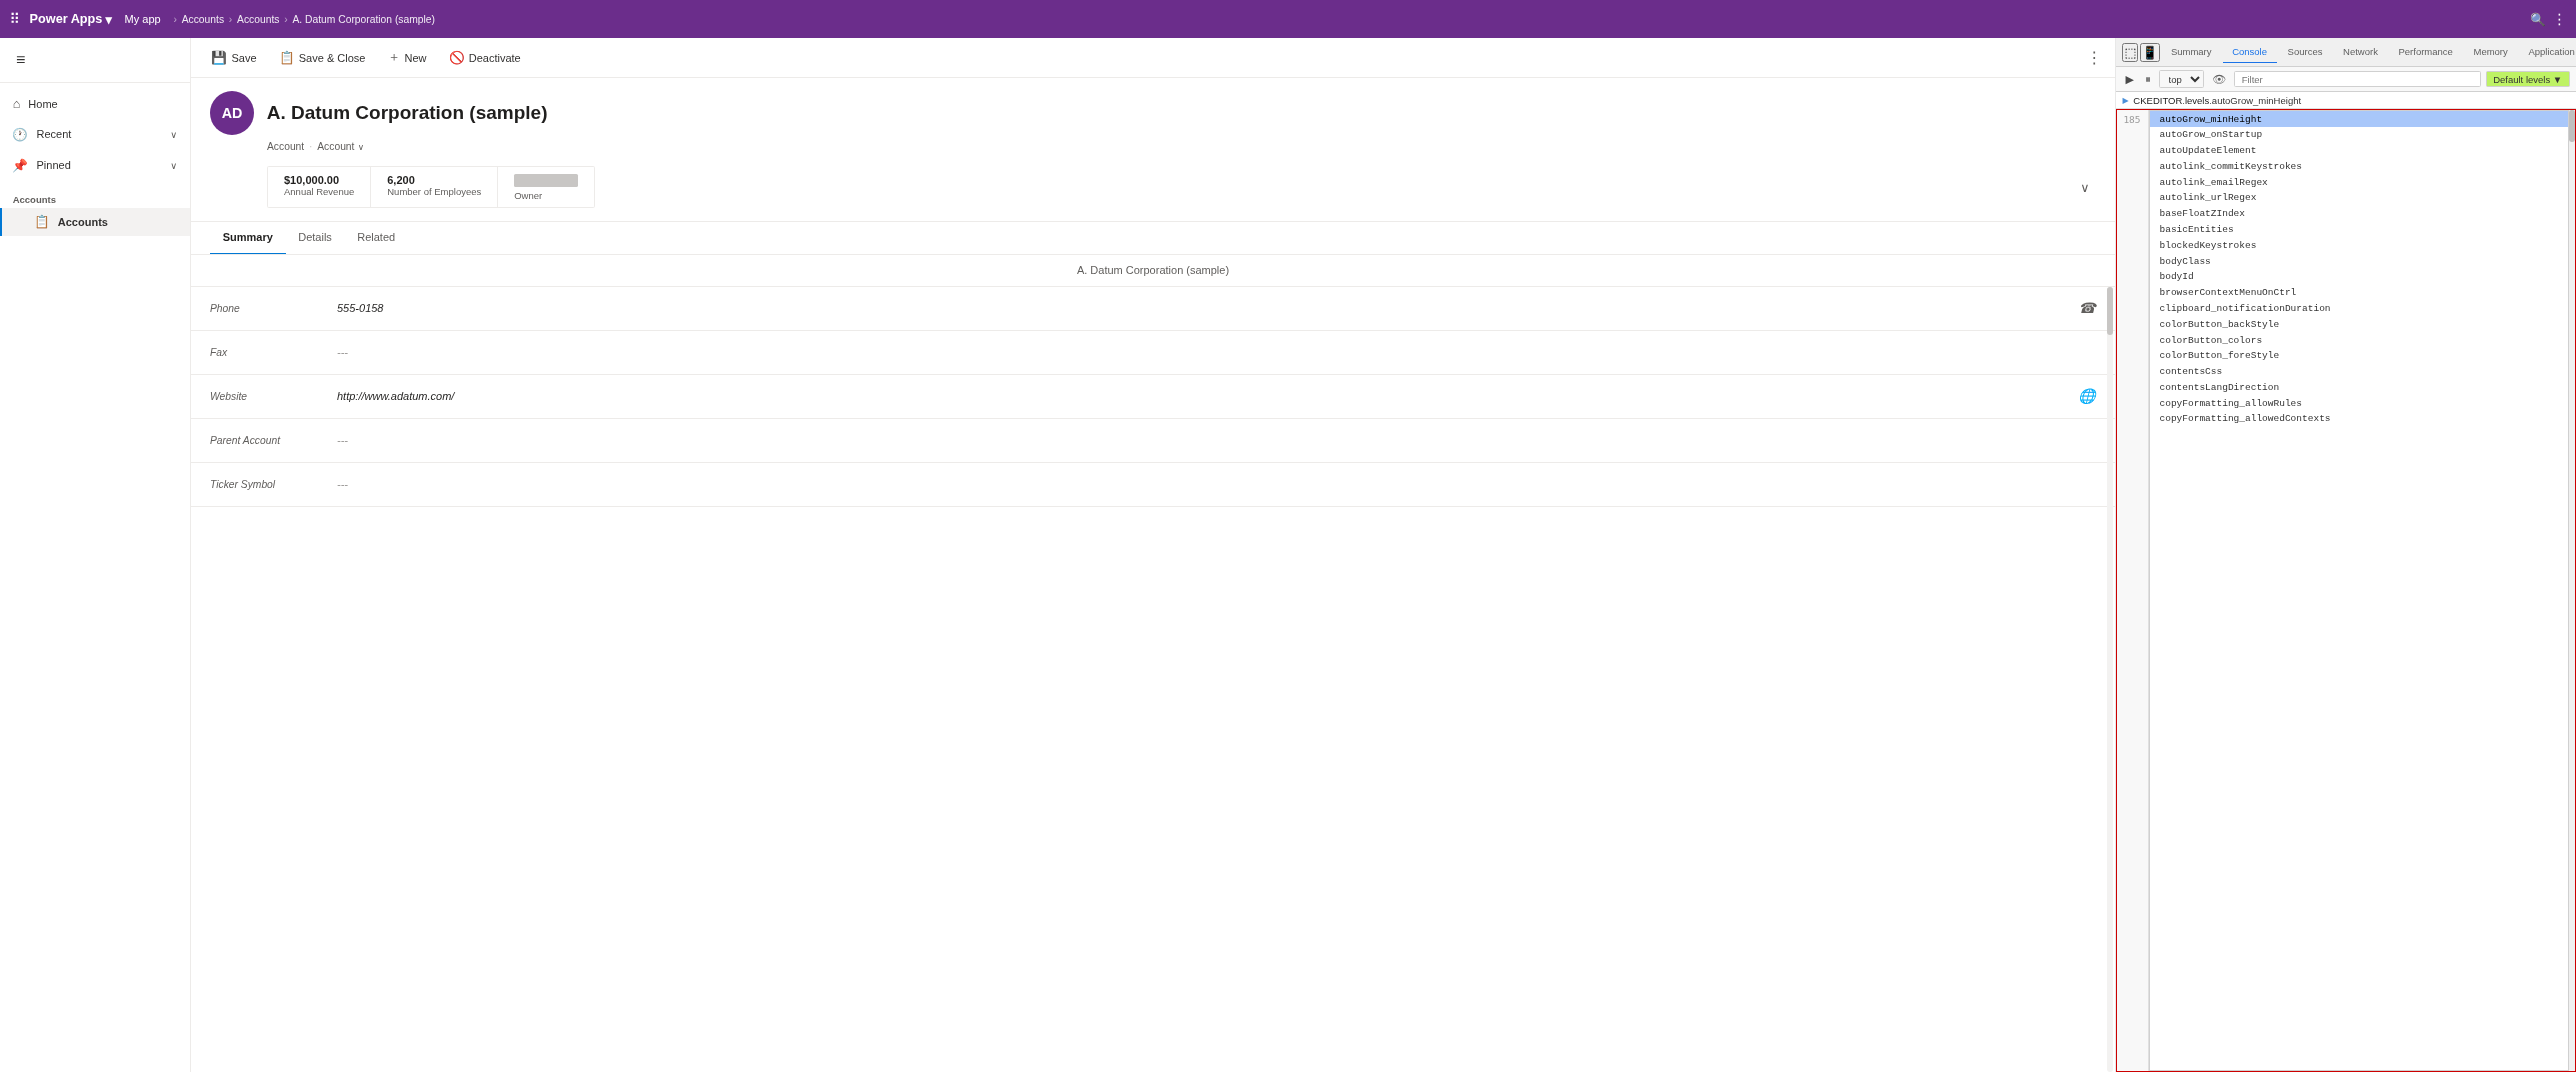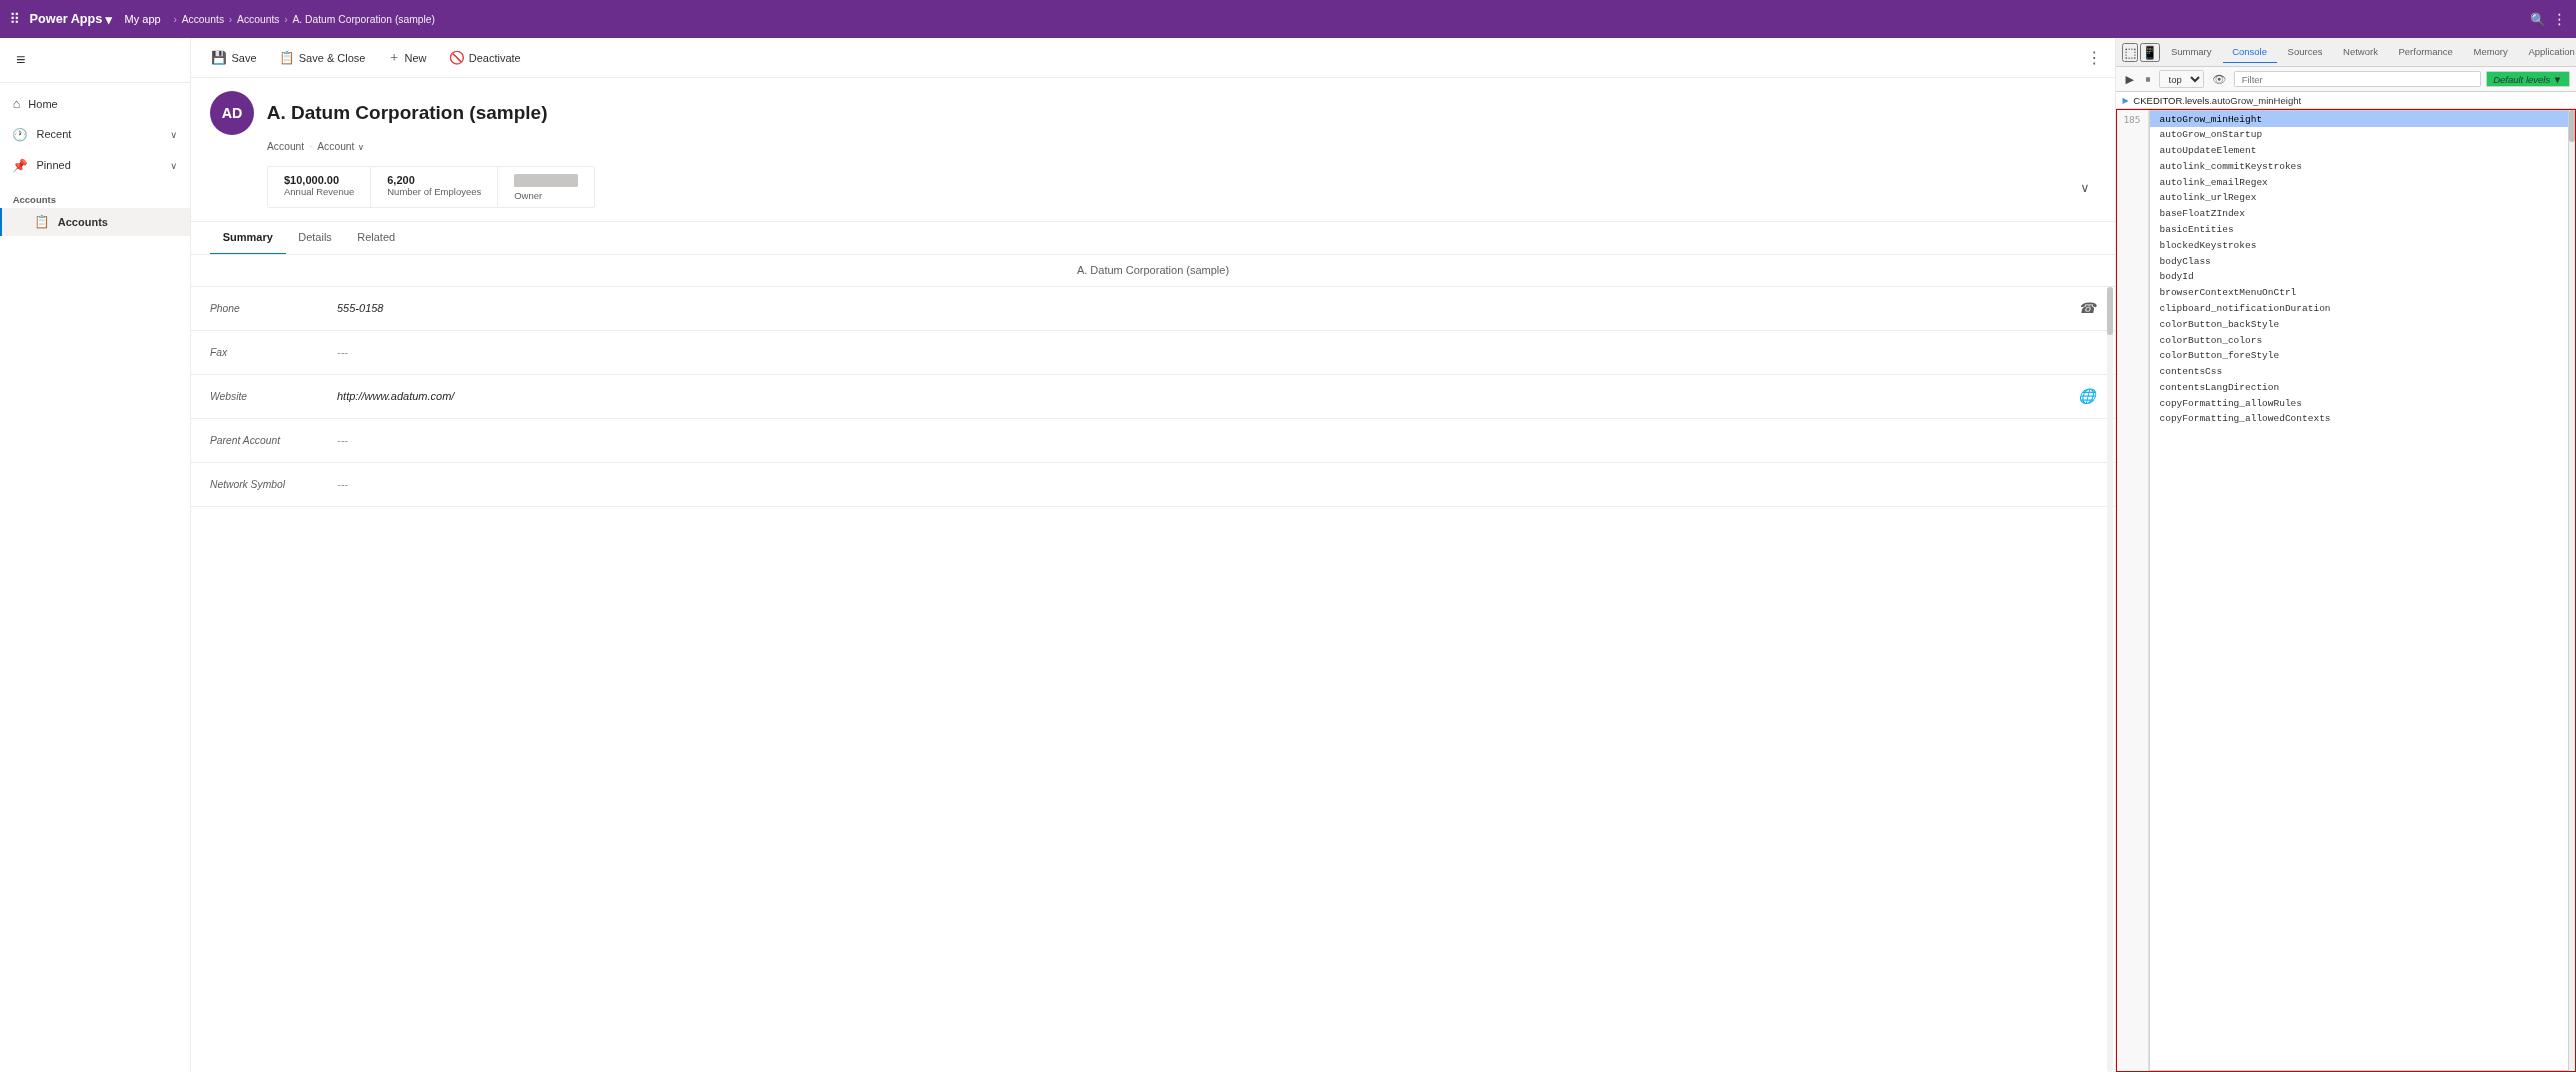--- a/index.html
+++ b/index.html
@@ -304,31 +304,30 @@
     .dt-filter {
       flex: 1;
       background: #fff;
       border: 0.8px solid #d0d0d0;
       border-radius: 1.6px;
       padding: 1.6px 6.4px;
       font-size: 9.5px;
       color: #999;
     }
     .dt-levels-select {
-      background: #22c55e;
+      background: #bef264;
       border: 0.8px solid #d0d0d0;
       border-radius: 1.6px;
       padding: 1.6px 6.4px;
       font-size: 9.5px;
       color: #333;
       display: flex;
       align-items: center;
       gap: 3.2px;
       cursor: pointer;
-      font-style: italic;
     }
     .console-line {
       display: flex;
       align-items: center;
       padding: 2.4px 6.4px;
       border-bottom: 0.8px solid #f0f0f0;
       color: #333;
     }
     .console-line .arrow { color: #4a90d9; margin-right: 4.8px; font-size: 8px; }
     .console-line .code-text { color: #333; font-size: 9.5px; }
@@ -496,21 +495,21 @@
           <span class="value">http://www.adatum.com/</span>
           <span class="action-icon">🌐</span>
         </div>
 
         <div class="form-field">
           <span class="label">Parent Account</span>
           <span class="value empty">---</span>
         </div>
 
         <div class="form-field">
-          <span class="label">Network Symbol</span>
+          <span class="label">Ticker Symbol</span>
           <span class="value empty">---</span>
         </div>
       </div>
 
       <div style="position:absolute; right:1.6px; top:32px; bottom:0; width:6.4px; background:#f3f2f1; border-radius:3.2px;">
         <div style="width:6.4px; height:48px; background:#c8c6c4; border-radius:3.2px; position:absolute; top:0;"></div>
       </div>
     </div>
   </div>
 

